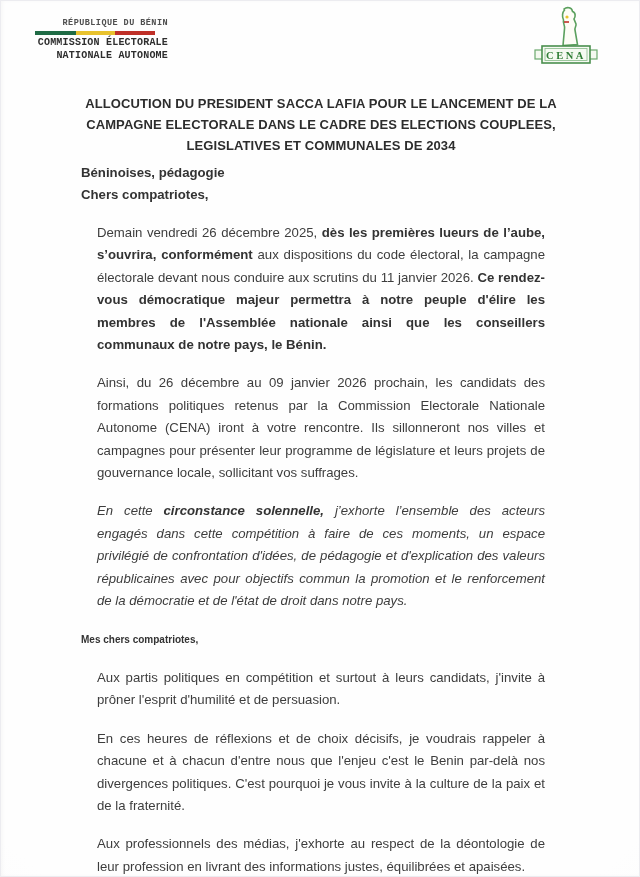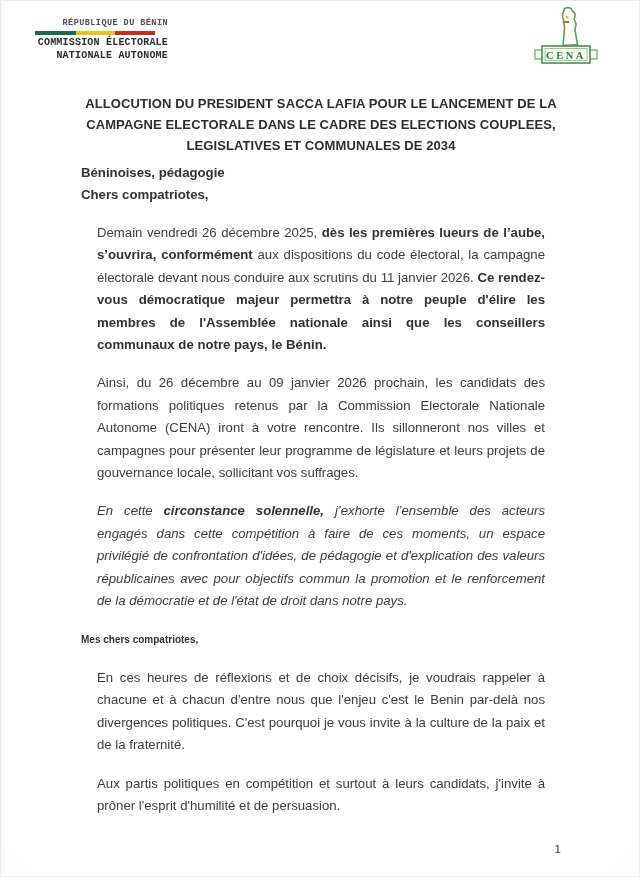--- a/index.html
+++ b/index.html
@@ -95,21 +95,22 @@
     </div>
 
     <p class="para mt-p1"><span>Demain vendredi 26 décembre 2025, </span><strong>dès les premières lueurs de l’aube, s’ouvrira, conformément </strong><span>aux dispositions du code électoral, la campagne électorale devant nous conduire aux scrutins du 11 janvier 2026. </span><strong>Ce rendez-vous démocratique majeur permettra à notre peuple d'élire les membres de l'Assemblée nationale ainsi que les conseillers communaux de notre pays, le Bénin.</strong></p>
 
     <p class="para mt-p2">Ainsi, du 26 décembre au 09 janvier 2026 prochain, les candidats des formations politiques retenus par la Commission Electorale Nationale Autonome (CENA) iront à votre rencontre. Ils sillonneront nos villes et campagnes pour présenter leur programme de législature et leurs projets de gouvernance locale, sollicitant vos suffrages.</p>
 
     <p class="para mt-p3"><span>En cette </span><strong>circonstance solennelle, </strong><span>j’exhorte l’ensemble des acteurs engagés dans cette compétition à faire de ces moments, un espace privilégié de confrontation d'idées, de pédagogie et d'explication des valeurs républicaines avec pour objectifs commun la promotion et le renforcement de la démocratie et de l'état de droit dans notre pays.</span></p>
 
     <div class="section-heading">Mes chers compatriotes,</div>
 
+    <p class="para mt-p5">Aux partis politiques en compétition et surtout à leurs candidats, j'invite à prôner l'esprit d'humilité et de persuasion.</p>
+
     <p class="para">En ces heures de réflexions et de choix décisifs, je voudrais rappeler à chacune et à chacun d'entre nous que l'enjeu c'est le Benin par-delà nos divergences politiques. C'est pourquoi je vous invite à la culture de la paix et de la fraternité.</p>
 
-    <p class="para mt-p5">Aux partis politiques en compétition et surtout à leurs candidats, j'invite à prôner l'esprit d'humilité et de persuasion.</p>
-
+    <p class="para mt-p6">Aux professionnels des médias, j'exhorte au respect de la déontologie de leur profession en livrant des informations justes, équilibrées et apaisées.</p>
 
     <div class="footer">1</div>
 
   </div>
 </div>
 
 </body></html>

